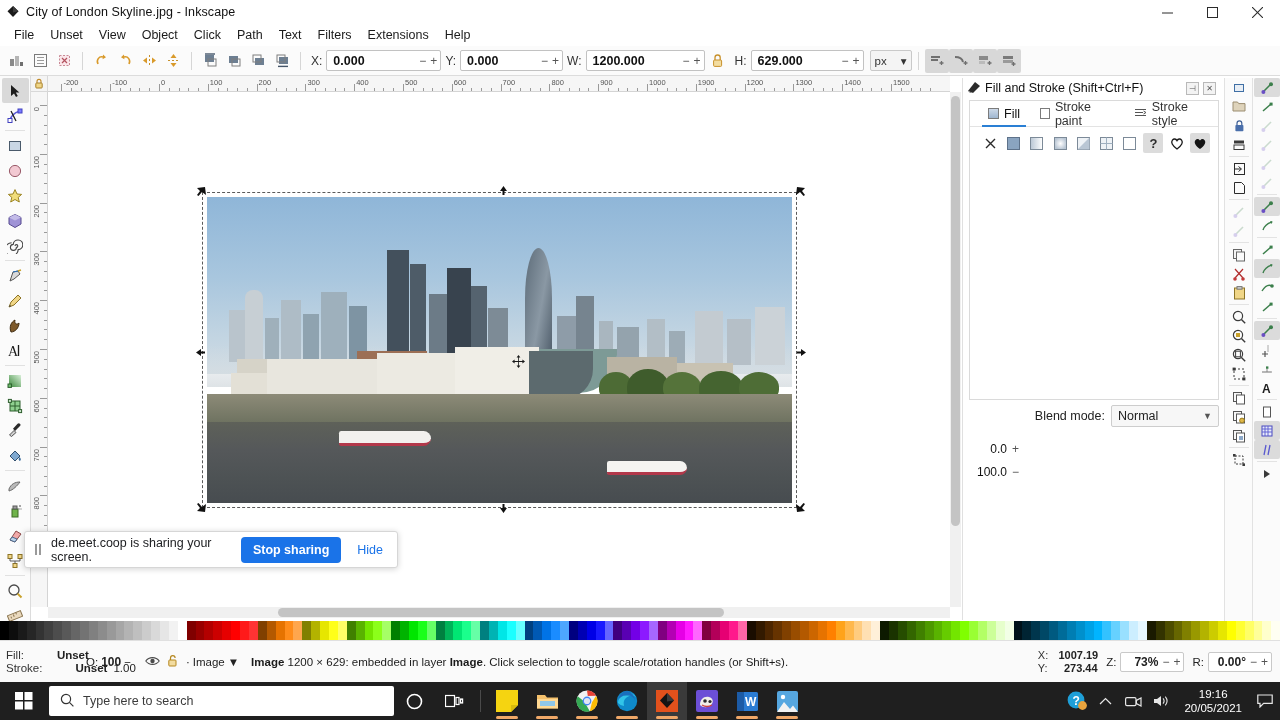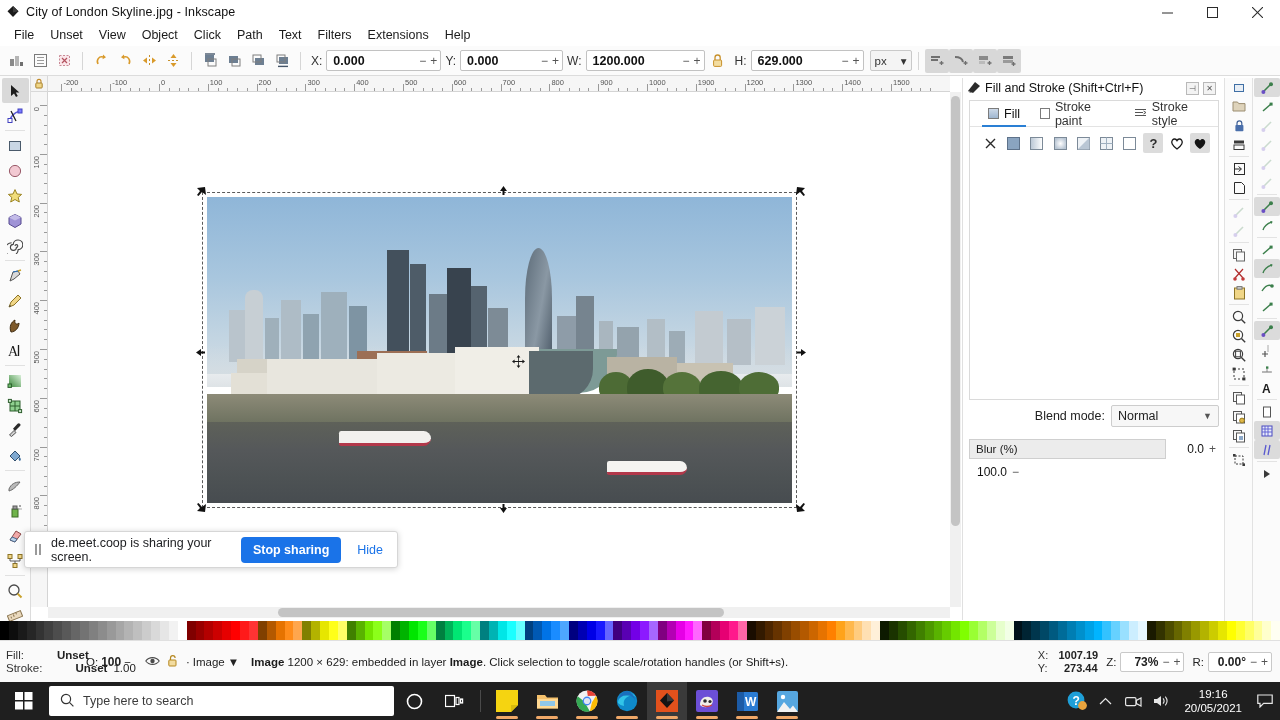--- a/index.html
+++ b/index.html
@@ -1006,23 +1006,20 @@
     <div class="blendrow">
       <span class="lbl">Blend mode:</span>
       <div class="combo">
         <span>Normal</span>
         <span class="arrow">▼</span>
       </div>
     </div>
 
     <div class="slider-block">
       <div class="srow">
-        <div class="strack">
-          <span>Blur (%)</span>
-        </div>
         <div class="svals">
           <span class="num">0.0</span>
           <span class="pm">+</span>
         </div>
       </div>
       <div class="srow">
         <div class="svals">
           <span class="num">100.0</span>
           <span class="pm">−</span>
         </div>

